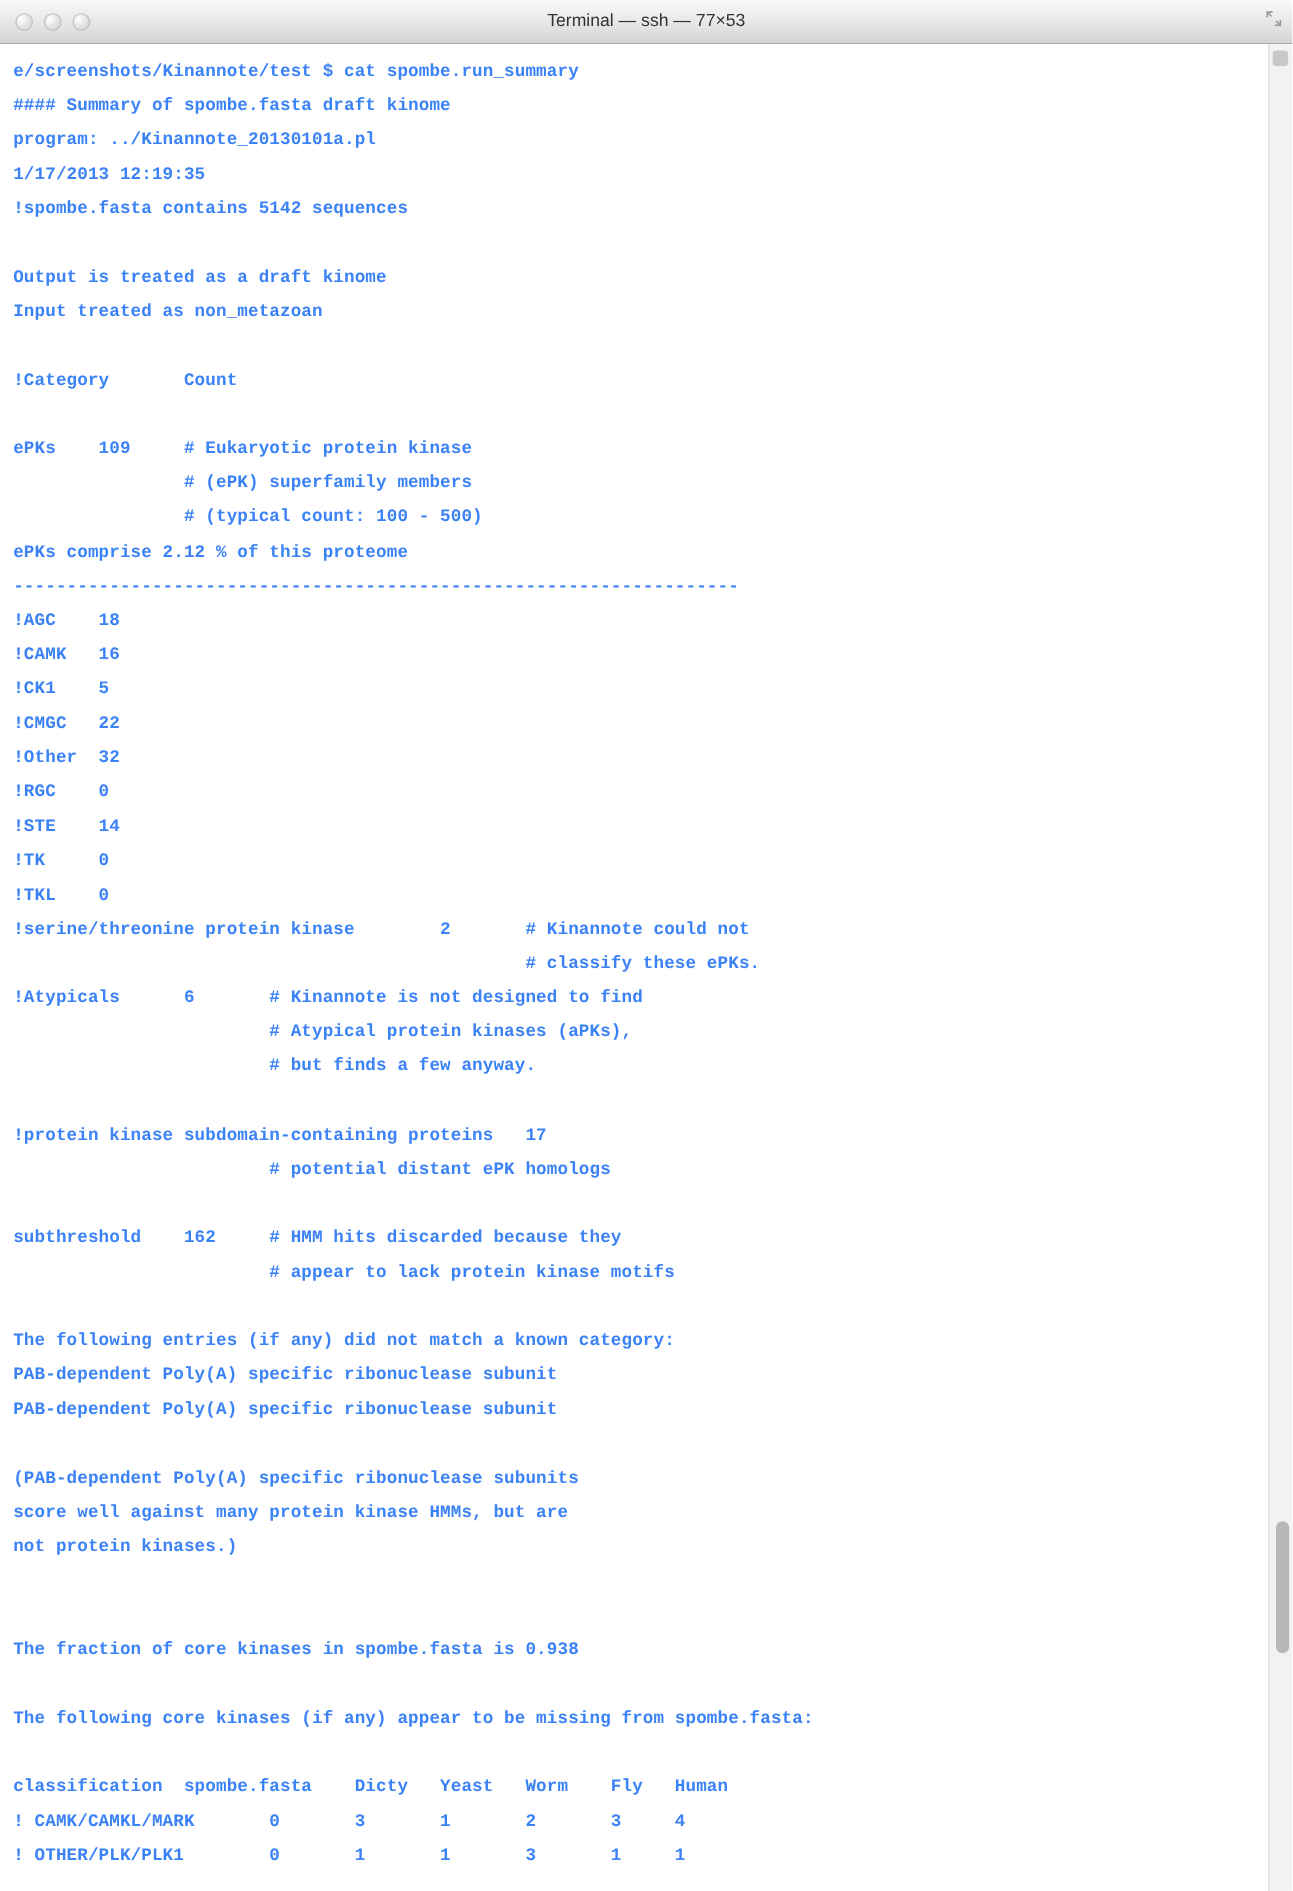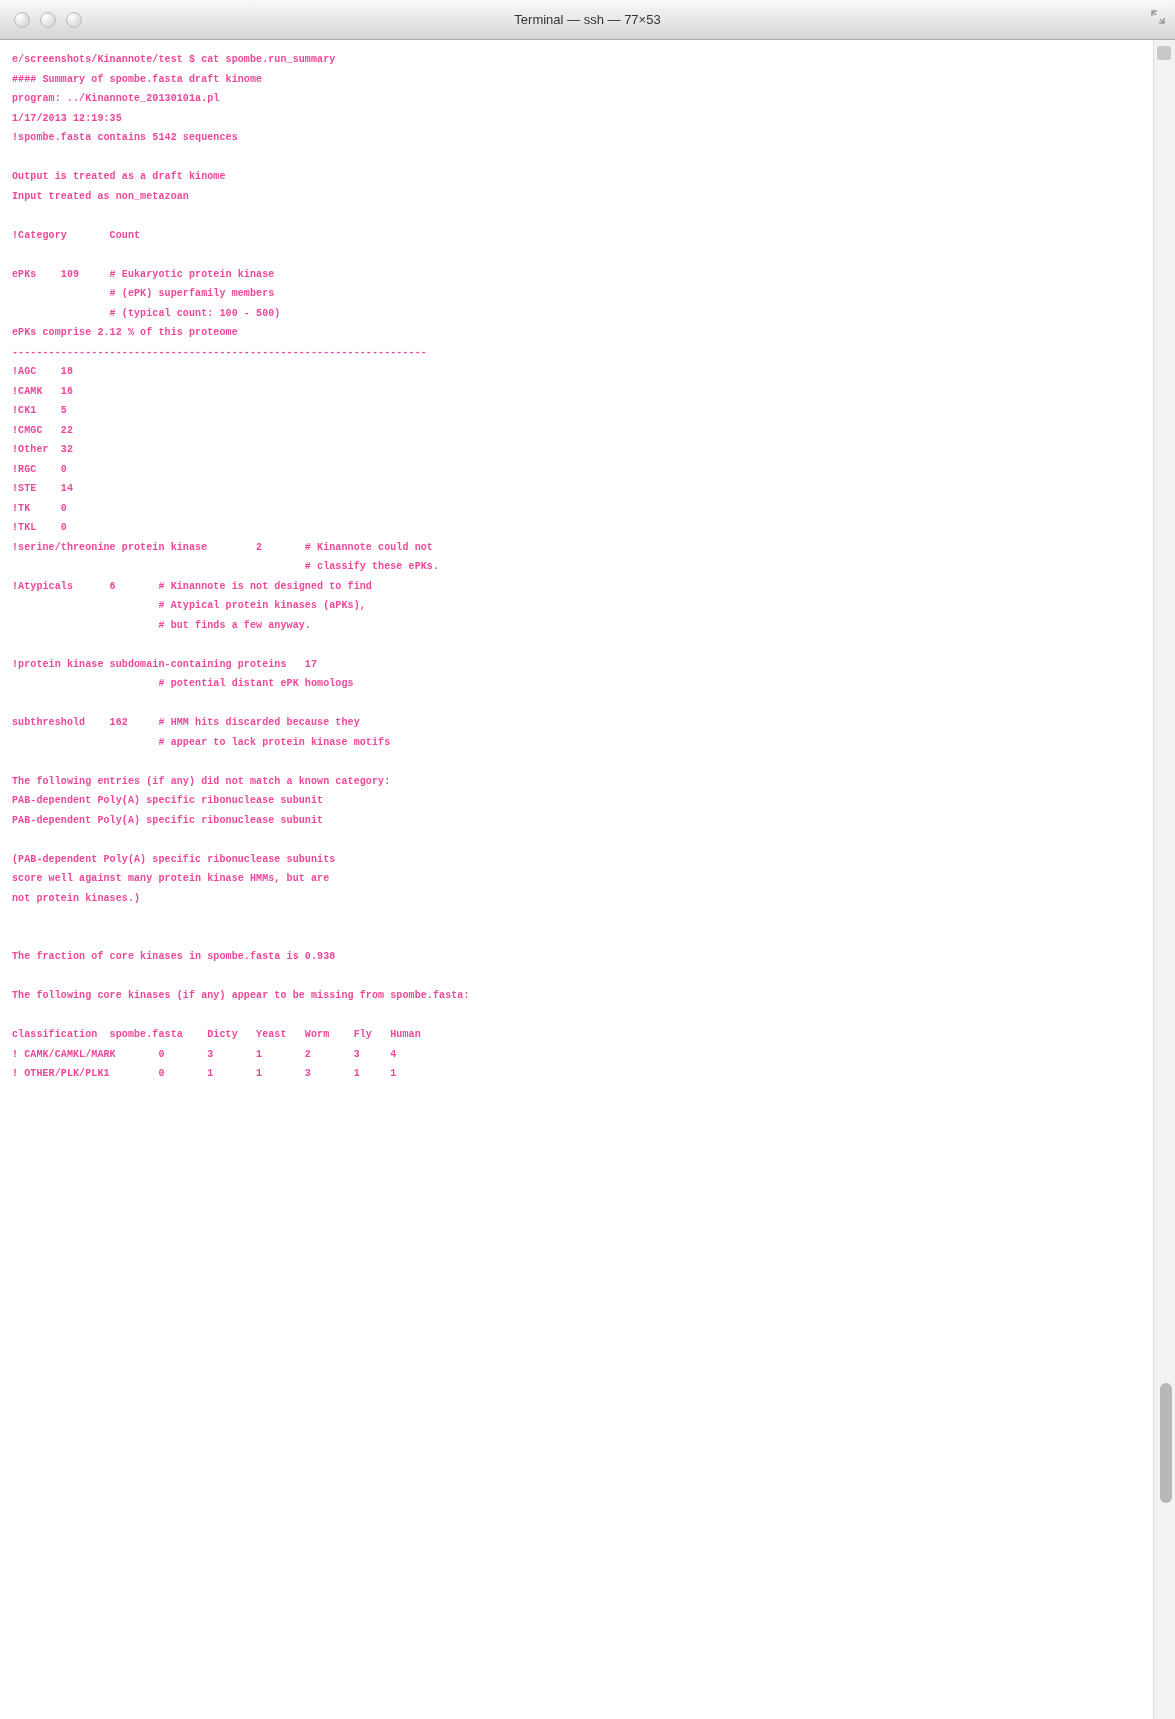--- a/index.html
+++ b/index.html
@@ -27,42 +27,42 @@
       width: 16px;
       height: 16px;
       border-radius: 50%;
       border: 1px solid #bbb;
       background: radial-gradient(circle at 30% 30%, #fff 0%, #e0e0e0 60%, #ccc 100%);
     }
     .title {
       position: absolute;
       left: 50%;
       transform: translateX(-50%);
-      font-size: 13px;
+      font-size: 16px;
       color: #333;
       font-family: "Lucida Grande", "Helvetica Neue", sans-serif;
     }
     .expand-icon {
       position: absolute;
       right: 10px;
       color: #888;
       font-size: 16px;
     }
     .content-area {
       height: calc(100% - 40px);
       display: flex;
     }
     .terminal {
       flex: 1;
       padding: 10px 10px 10px 12px;
       background: #ffffff;
       white-space: pre;
-      font-size: 10px;
+      font-size: 16px;
       line-height: 1.95;
-      color: #ec4899;
+      color: #3b82f6;
       font-weight: bold;
       letter-spacing: 0.1px;
     }
     .scrollbar {
       width: 22px;
       background: #f2f2f2;
       border-left: 1px solid #ddd;
       position: relative;
     }
     .scroll-thumb {

